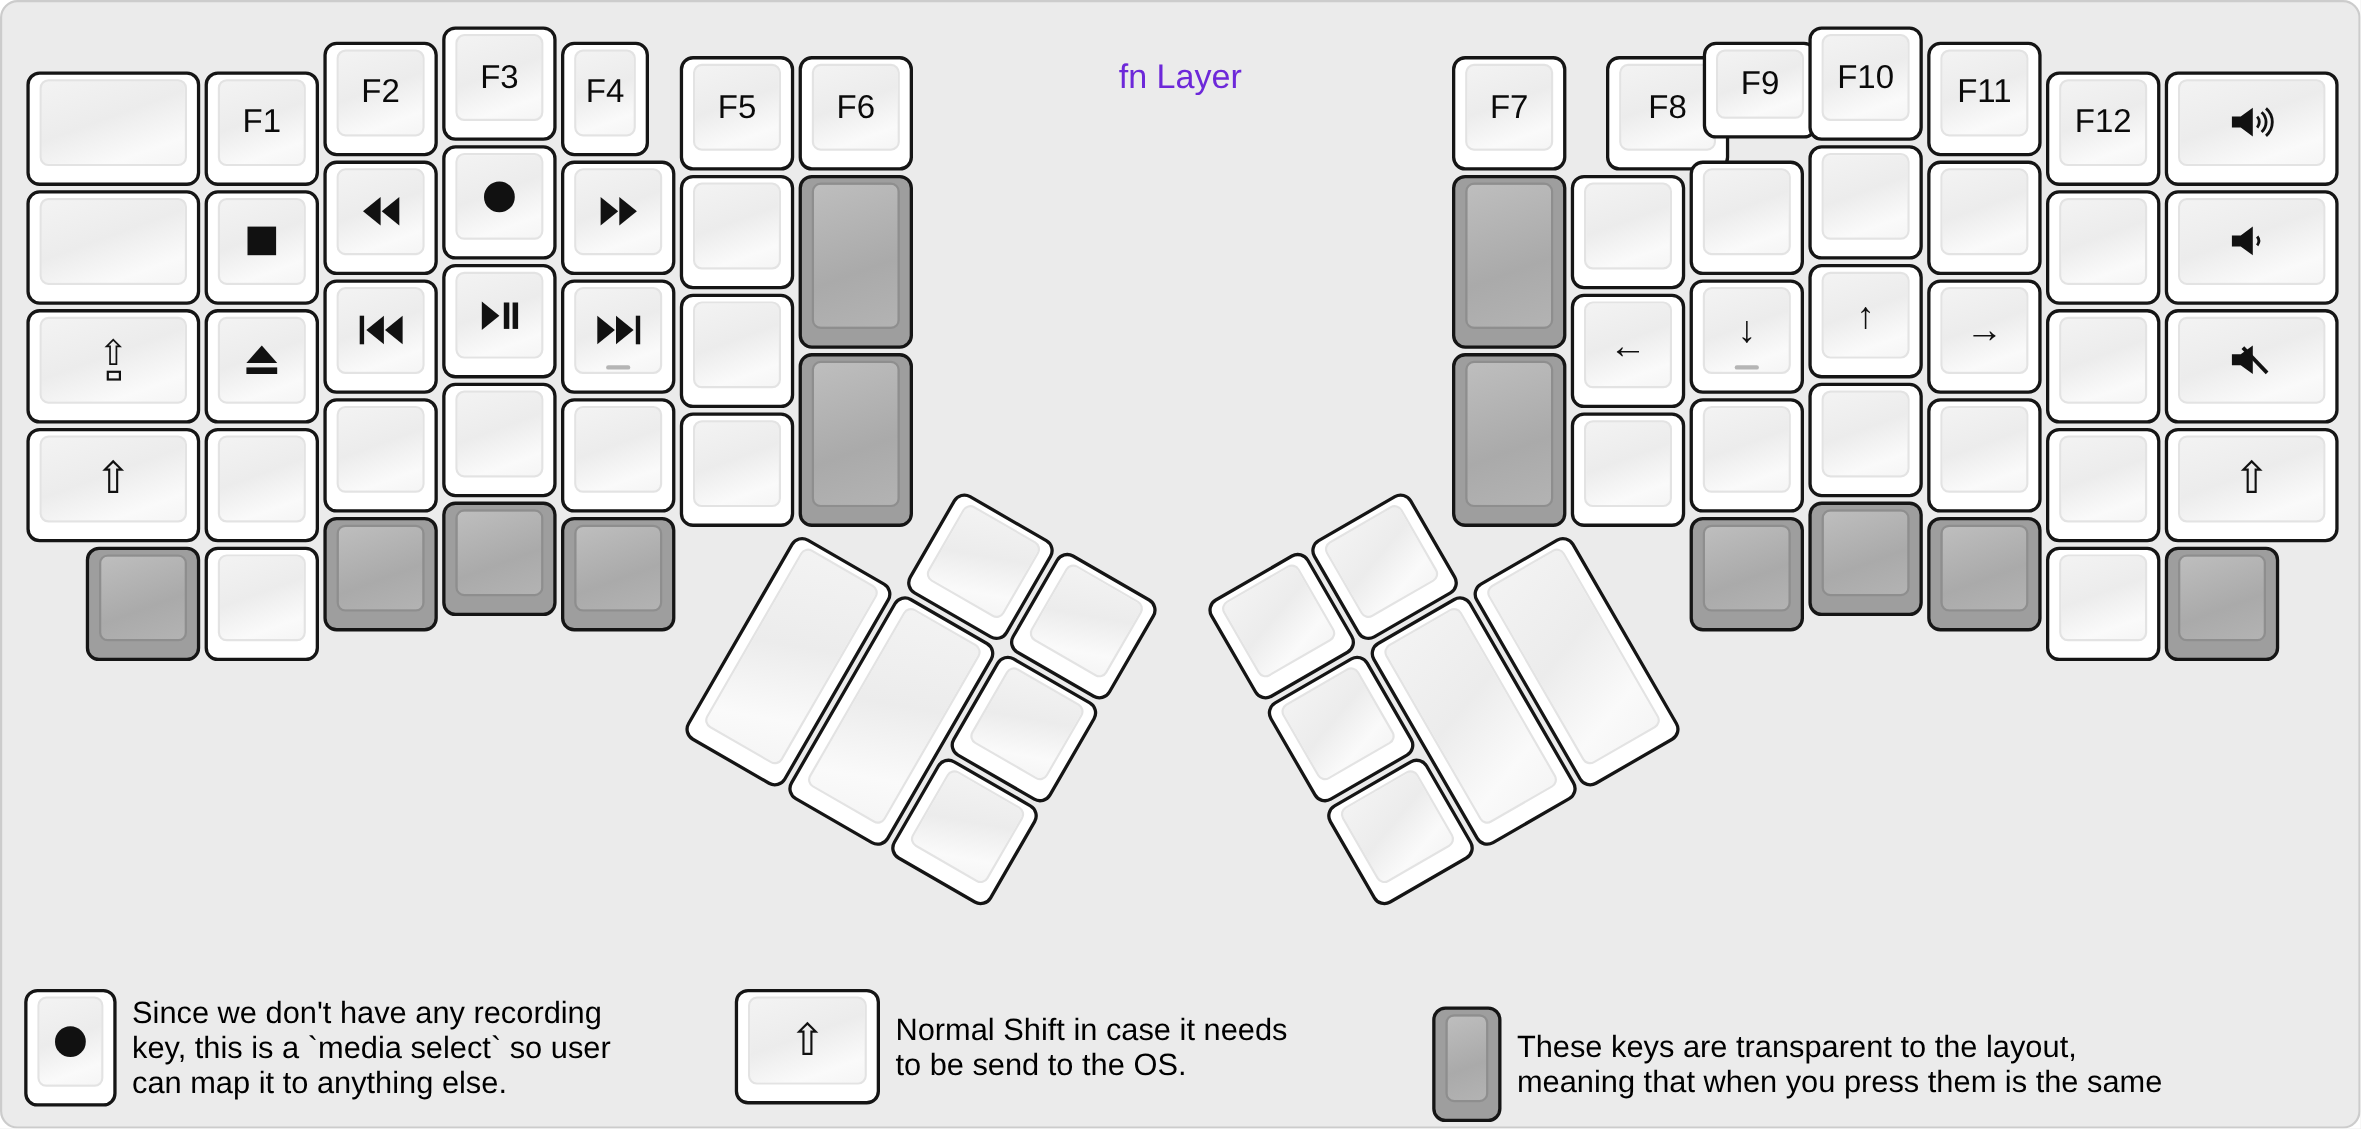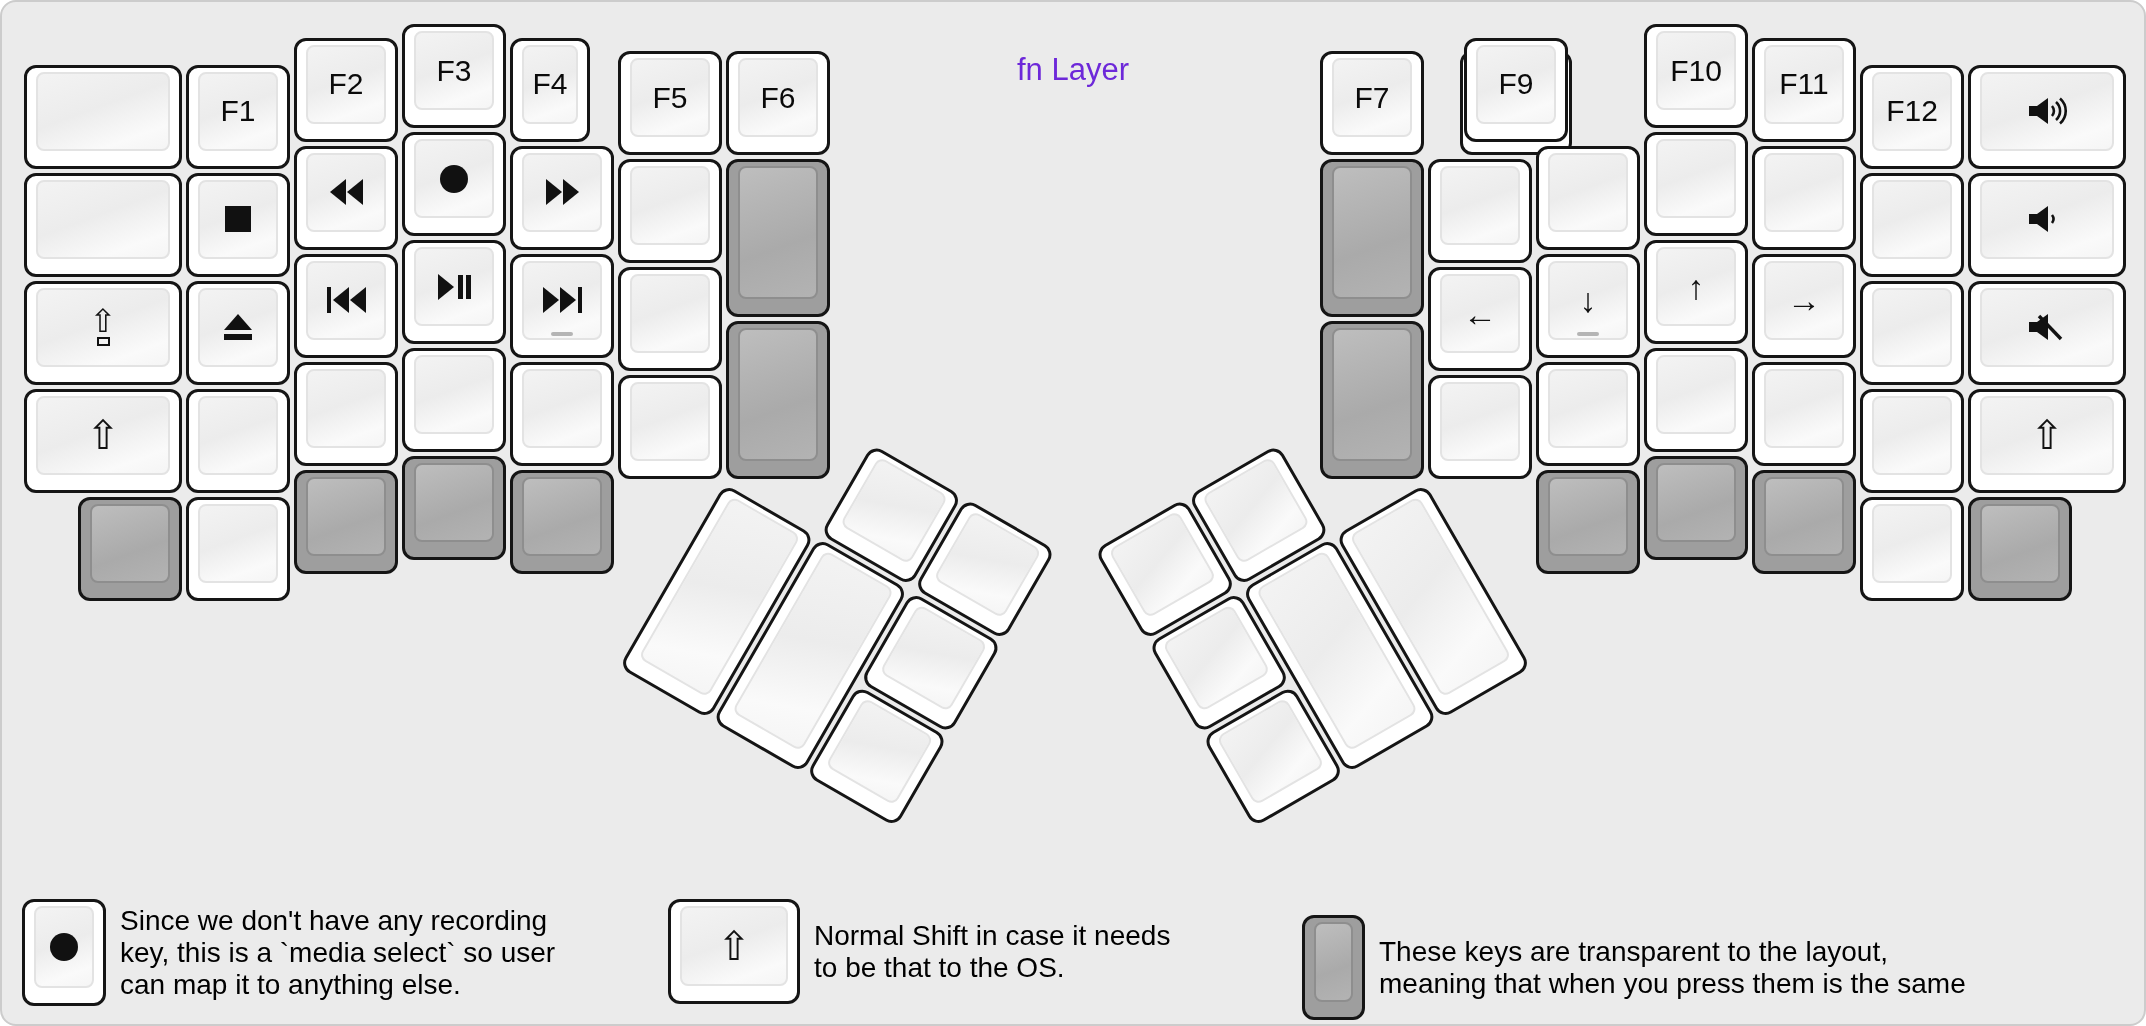--- a/index.html
+++ b/index.html
@@ -237,21 +237,21 @@
         <div class="cap"></div>
       </div>
       <div class="key white" style="left: 1426px; top: 265px; width: 104px; height: 104px;">
         <div class="cap">
           <span class="arrowg">←</span>
         </div>
       </div>
       <div class="key white" style="left: 1426px; top: 373px; width: 104px; height: 104px;">
         <div class="cap"></div>
       </div>
-      <div class="key white" style="left: 1462px; top: 35.5px; width: 104px; height: 104px;">
+      <div class="key white" style="left: 1546px; top: 35.5px; width: 104px; height: 88px;">
         <div class="cap">
           <span class="klabel">F9</span>
         </div>
       </div>
       <div class="key white" style="left: 1534px; top: 143.5px; width: 104px; height: 104px;">
         <div class="cap"></div>
       </div>
       <div class="key white" style="left: 1534px; top: 251.5px; width: 104px; height: 104px;">
         <div class="cap">
           <span class="arrowg">↓</span>
@@ -414,21 +414,21 @@
         </div>
       </div>
       <div class="legend-item" style="left: 666px; top: 897px;">
         <div class="key sample white" style="width: 132px; height: 105px;">
           <div class="cap">
             <span class="shiftg">⇧</span>
           </div>
         </div>
         <div class="legend-text">
           <div>Normal Shift in case it needs</div>
-          <div>to be that to the OS.</div>
+          <div>to be send to the OS.</div>
         </div>
       </div>
       <div class="legend-item" style="left: 1300px; top: 897px; margin-top: 16px;">
         <div class="key sample gray" style="width: 63px; height: 105px;">
           <div class="cap"></div>
         </div>
         <div class="legend-text">
           <div>These keys are transparent to the layout,</div>
           <div>meaning that when you press them is the same</div>
         </div>

